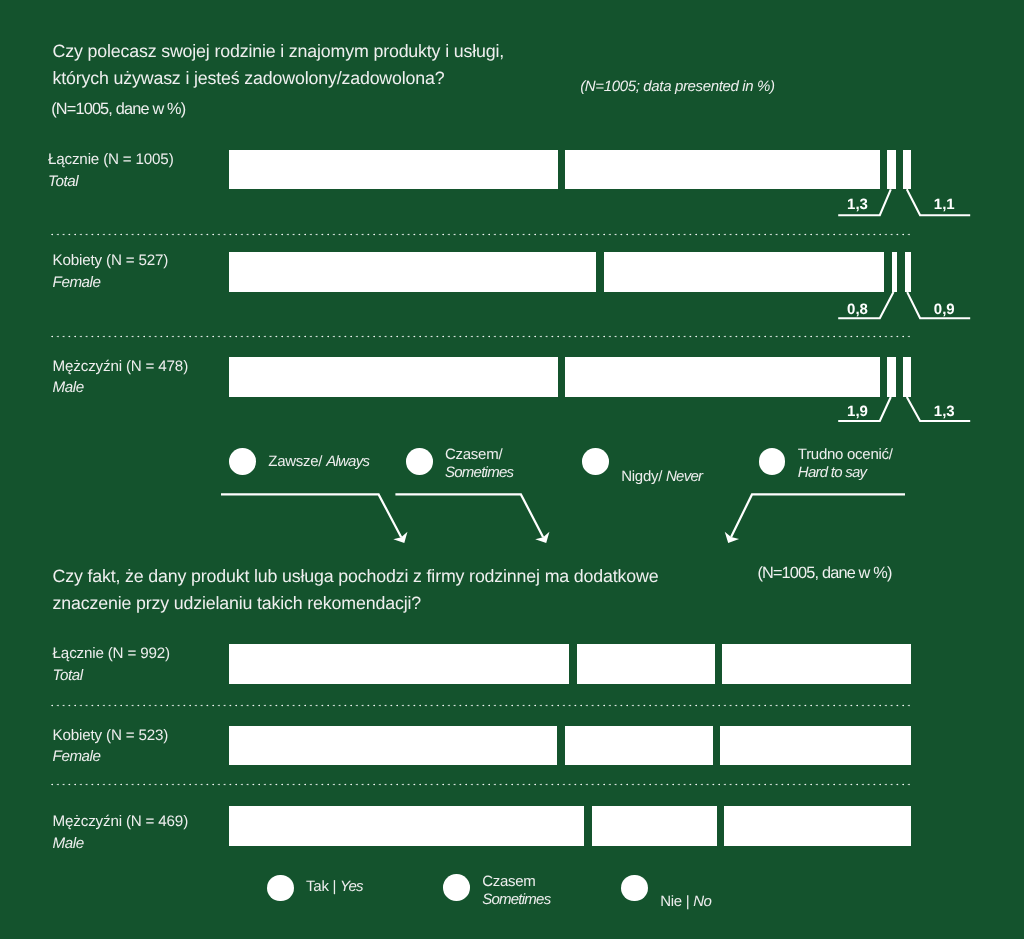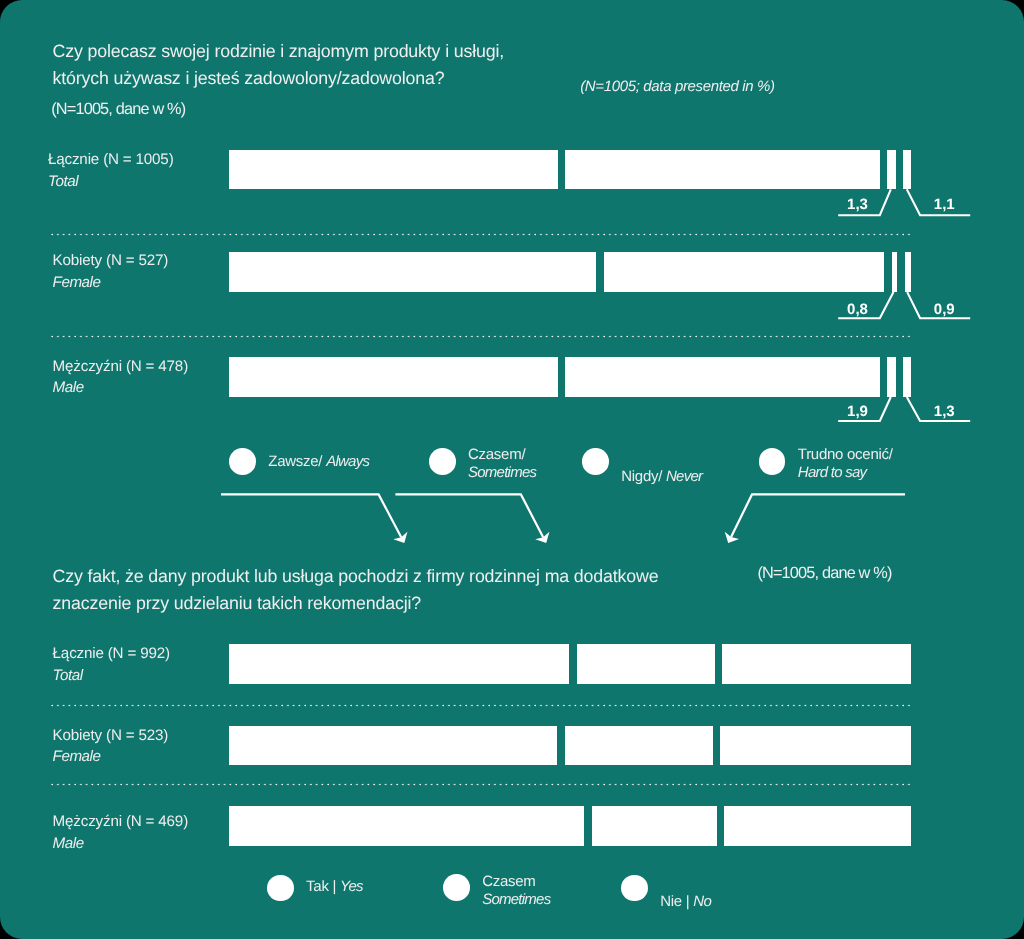--- a/index.html
+++ b/index.html
@@ -1,19 +1,19 @@
 <!DOCTYPE html>
 <html><head>
 <meta charset="utf-8">
 <style>
   html,body{margin:0;padding:0;}
   body{width:1024px;height:939px;background:#000;font-family:"Liberation Sans",sans-serif;
        color:#fff;overflow:hidden;-webkit-font-smoothing:antialiased;
        text-rendering:geometricPrecision;}
-  .page{position:relative;width:1024px;height:939px;background:#0f766e;border-radius:22px;}
+  .page{position:relative;width:1024px;height:939px;background:#14532d;}
   .abs{position:absolute;}
 
   
   .q-title{font-size:17.8px;line-height:27.2px;letter-spacing:-0.155px;color:#efefef;white-space:pre-line;}
   .q-note{font-size:16.3px;letter-spacing:-0.82px;color:#efefef;}
   .q-title-en{font-size:16px;line-height:22.6px;font-style:italic;letter-spacing:-0.79px;color:#efefef;white-space:pre-line;}
   .q-note-en{font-size:15px;font-style:italic;letter-spacing:-0.35px;color:#efefef;}
 
   
   .row-label{font-size:15.2px;line-height:21.6px;letter-spacing:-0.18px;color:#ededed;}
@@ -117,21 +117,21 @@
       <div class="bar-seg" style="left: 724.46px; top: 806.4px; width: 186.84px; height: 39.6px; background: rgb(255, 255, 255);"></div>
     </div>
 
   <div class="dotsep" style="left:51.2px;top:703.1px;width:859.5px;"></div>
   <div class="dotsep" style="left:51.2px;top:782.3px;width:859.5px;"></div>
 
   <div class="legend-item" style="left:229.3px;top:448.4px;">
     <span class="legend-dot"></span>
     <span class="legend-txt" style="margin-top:4.9px;"><span>Zawsze/ </span><span class="it">Always</span></span>
   </div>
-  <div class="legend-item" style="left:429px;top:448.4px;">
+  <div class="legend-item" style="left:406px;top:448.4px;">
     <span class="legend-dot"></span>
     <span class="legend-txt"><span>Czasem/
 </span><span class="it">Sometimes</span></span>
   </div>
   <div class="legend-item" style="left:582.2px;top:448.4px;">
     <span class="legend-dot"></span>
     <span class="legend-txt" style="margin-top:20px;"><span>Nigdy/ </span><span class="it">Never</span></span>
   </div>
   <div class="legend-item" style="left:758.8px;top:448.4px;">
     <span class="legend-dot"></span>

